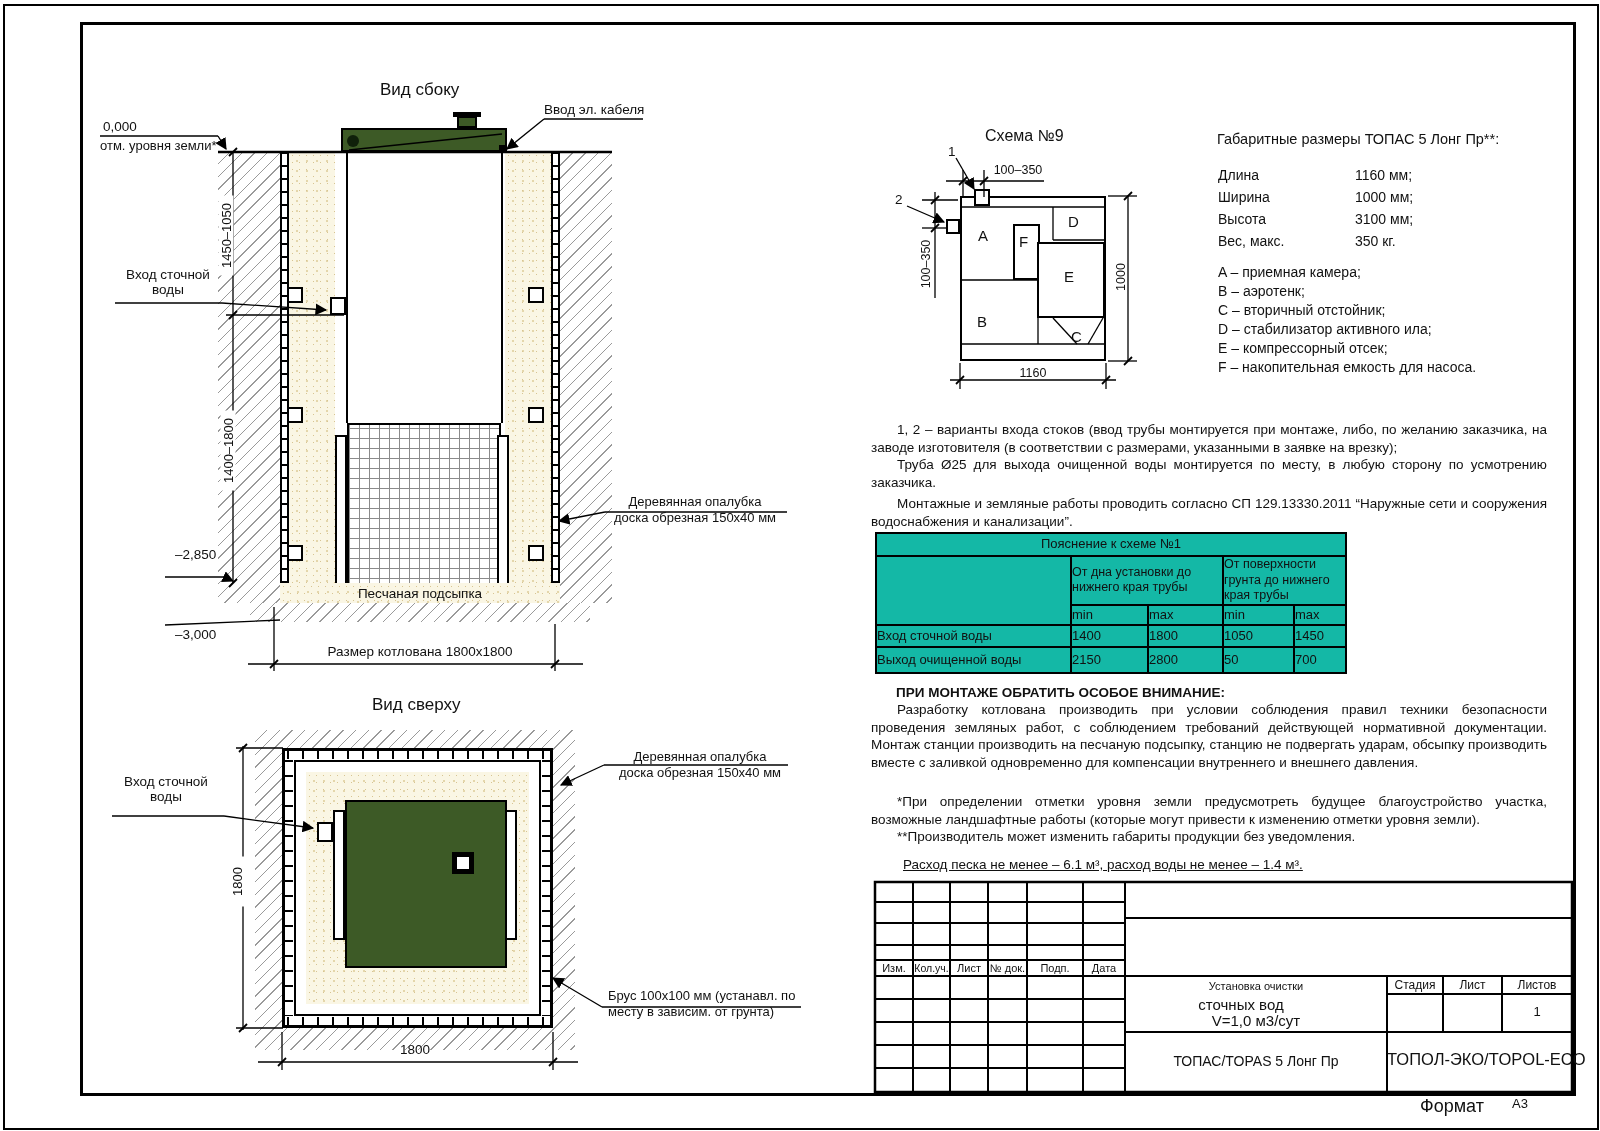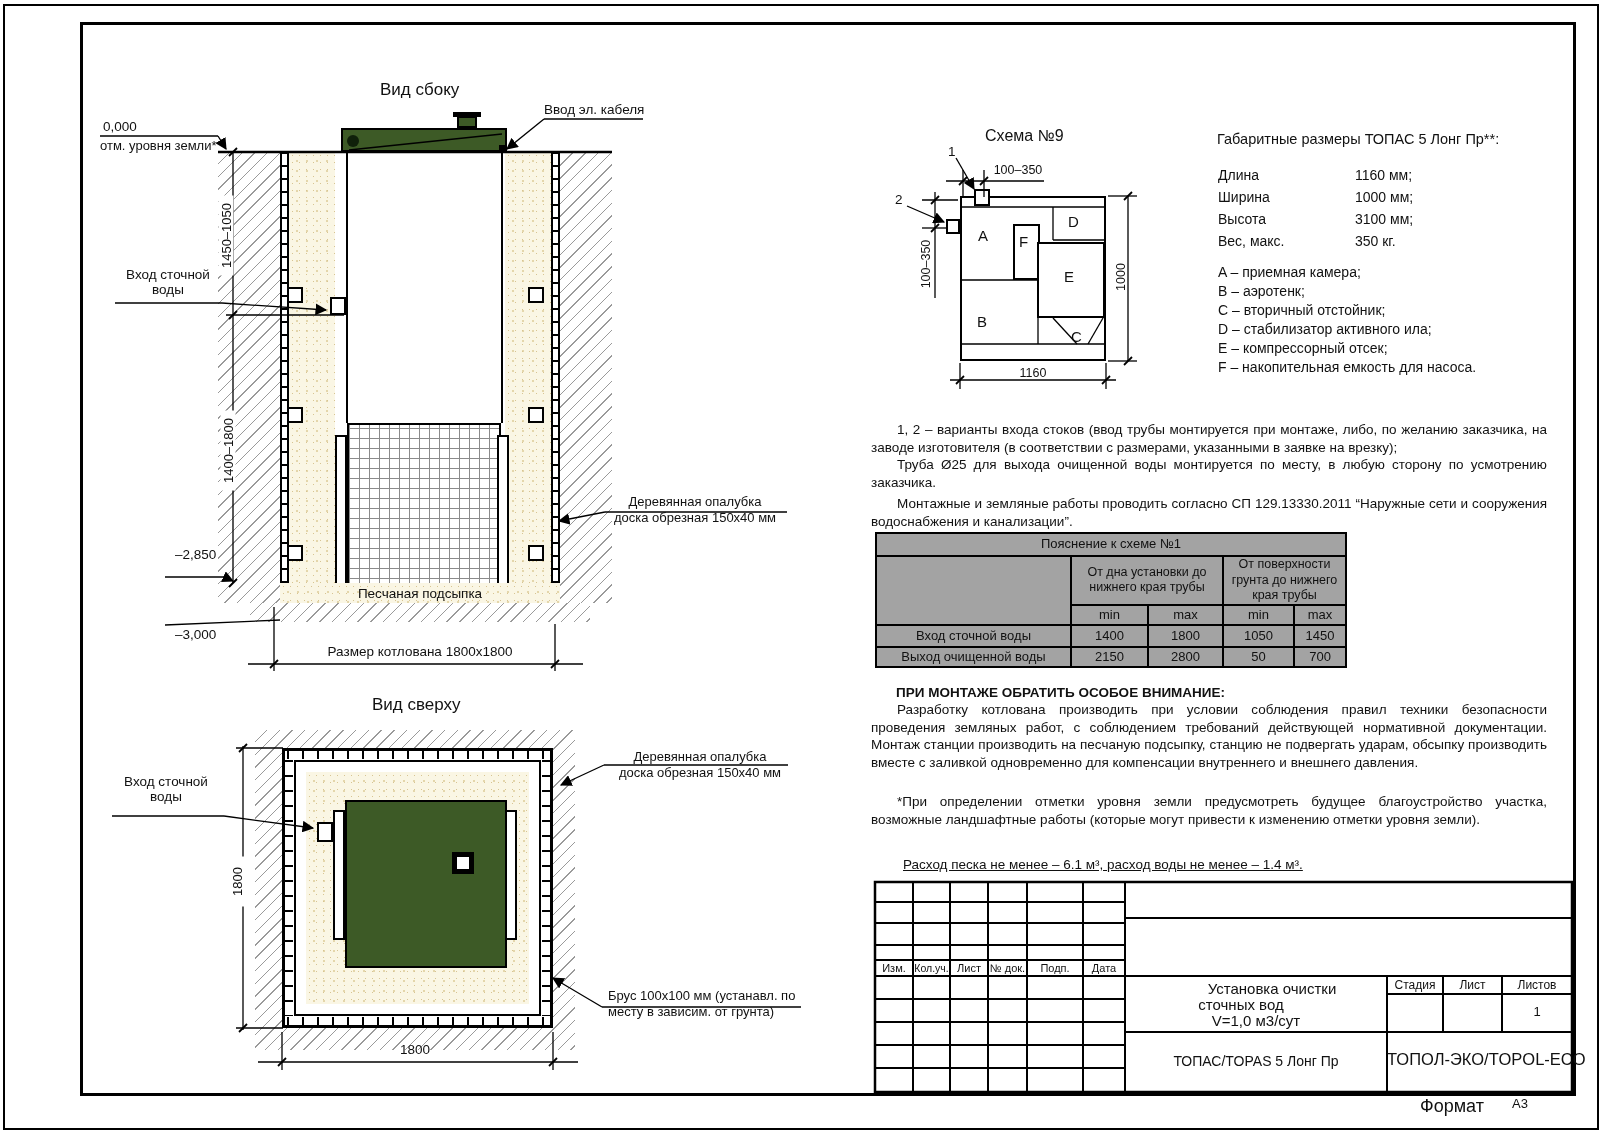--- a/index.html
+++ b/index.html
@@ -27,21 +27,21 @@
   .plankV{background-image:repeating-linear-gradient(180deg,#000 0 2px,transparent 2px 15px);}
   .wbox{background:#fff;border:2px solid #000;box-sizing:border-box;}
   .blk{border:2px solid #000;box-sizing:border-box;}
   .white{background:#fff;}
   .green{background:#3d5a26;}
   svg.overlay{position:absolute;left:0;top:0;z-index:30;pointer-events:none;}
   .notes{position:absolute;left:871px;width:676px;font-size:13.5px;line-height:17.5px;
          text-align:justify;z-index:40;}
   .ind{text-indent:26px;}
   table.expl{position:absolute;left:875px;top:532px;width:470px;border-collapse:collapse;
-         table-layout:fixed;font-size:13px;text-align:center;z-index:40;background:#a3a3a3;}
+         table-layout:fixed;font-size:13px;z-index:40;background:#14b8a6;}
   table.expl td,table.expl th{border:2px solid #000;padding:0;font-weight:normal;line-height:1.25;}
   .sm{font-size:12.5px;}
 </style>
 </head>
 <body>
 
 <div class="sheet">
   <div class="abs pageborder"></div>
   <div class="abs frame"></div>
 
@@ -164,20 +164,21 @@
   <div class="lab" style="left:1218px;top:321px;font-size:14px;">D – стабилизатор активного ила;</div>
   <div class="lab" style="left:1218px;top:340px;font-size:14px;">E – компрессорный отсек;</div>
   <div class="lab" style="left:1218px;top:359px;font-size:14px;">F – накопительная емкость для насоса.</div>
 
   <div class="notes ind" style="top:421px;">1, 2 – варианты входа стоков (ввод трубы монтируется при монтаже, либо, по желанию заказчика, на заводе изготовителя (в соответствии с размерами, указанными в заявке на врезку);</div>
   <div class="notes ind" style="top:456px;">Труба Ø25 для выхода очищенной воды монтируется по месту, в любую сторону по усмотрению заказчика.</div>
   <div class="notes ind" style="top:495px;">Монтажные и земляные работы проводить согласно СП 129.13330.2011 “Наружные сети и сооружения водоснабжения и канализации”.</div>
   <div class="notes" style="top:684px;left:896px;width:651px;font-weight:bold;font-size:13.5px;">ПРИ МОНТАЖЕ ОБРАТИТЬ ОСОБОЕ ВНИМАНИЕ:</div>
   <div class="notes ind" style="top:701px;">Разработку котлована производить при условии соблюдения правил техники безопасности проведения земляных работ, с соблюдением требований действующей нормативной документации. Монтаж станции производить на песчаную подсыпку, станцию не подвергать ударам, обсыпку производить вместе с заливкой одновременно для компенсации внутреннего и внешнего давления.</div>
   <div class="notes ind" style="top:793px;">*При определении отметки уровня земли предусмотреть будущее благоустройство участка, возможные ландшафтные работы (которые могут привести к изменению отметки уровня земли).</div>
+  <div class="notes ind" style="top:828px;">**Производитель может изменить габариты продукции без уведомления.</div>
   <div class="notes" style="top:856px;left:903px;width:640px;text-decoration:underline;">Расход песка не менее – 6.1 м³, расход воды не менее – 1.4 м³.</div>
 
   <table class="expl">
     <colgroup>
         <col style="width:195px">
         <col style="width:77px">
         <col style="width:75px">
         <col style="width:71px">
         <col style="width:52px">
       </colgroup>
@@ -196,38 +197,38 @@
       <td>min</td>
       <td>max</td>
     </tr>
     <tr style="height:22px">
       <td>Вход сточной воды</td>
       <td>1400</td>
       <td>1800</td>
       <td>1050</td>
       <td>1450</td>
     </tr>
-    <tr style="height:20px">
+    <tr style="height:26px">
       <td>Выход очищенной воды</td>
       <td>2150</td>
       <td>2800</td>
       <td>50</td>
       <td>700</td>
     </tr>
   </tbody>
     </table>
 
   <div class="lab ctr" style="left:875px;top:962px;width:38px;font-size:11px;">Изм.</div>
   <div class="lab ctr" style="left:913px;top:962px;width:37px;font-size:10.5px;">Кол.уч.</div>
   <div class="lab ctr" style="left:950px;top:962px;width:38px;font-size:11px;">Лист</div>
   <div class="lab ctr" style="left:988px;top:962px;width:39px;font-size:11px;">№ док.</div>
   <div class="lab ctr" style="left:1027px;top:962px;width:56px;font-size:11px;">Подп.</div>
   <div class="lab ctr" style="left:1083px;top:962px;width:42px;font-size:11px;">Дата</div>
 
-  <div class="lab ctr" style="left:1125px;top:980px;width:262px;font-size:15px;padding-left:16px;">Установка очистки</div>
+  <div class="lab ctr" style="left:1125px;top:980px;width:262px;font-size:11px;">Установка очистки</div>
   <div class="lab ctr" style="left:1125px;top:996px;width:232px;font-size:15px;">сточных вод</div>
   <div class="lab ctr" style="left:1125px;top:1012px;width:262px;font-size:15px;">V=1,0 м3/сут</div>
 
   <div class="lab ctr" style="left:1387px;top:978px;width:56px;font-size:12px;">Стадия</div>
   <div class="lab ctr" style="left:1443px;top:978px;width:59px;font-size:12px;">Лист</div>
   <div class="lab ctr" style="left:1502px;top:978px;width:70px;font-size:12px;">Листов</div>
   <div class="lab ctr" style="left:1502px;top:1004px;width:70px;font-size:13px;">1</div>
 
   <div class="lab ctr" style="left:1125px;top:1053px;width:262px;font-size:14px;">ТОПАС/TOPAS 5 Лонг Пр</div>
   <div class="lab ctr" style="left:1387px;top:1050px;width:185px;font-size:16.5px;">ТОПОЛ-ЭКО/TOPOL-ECO</div>

